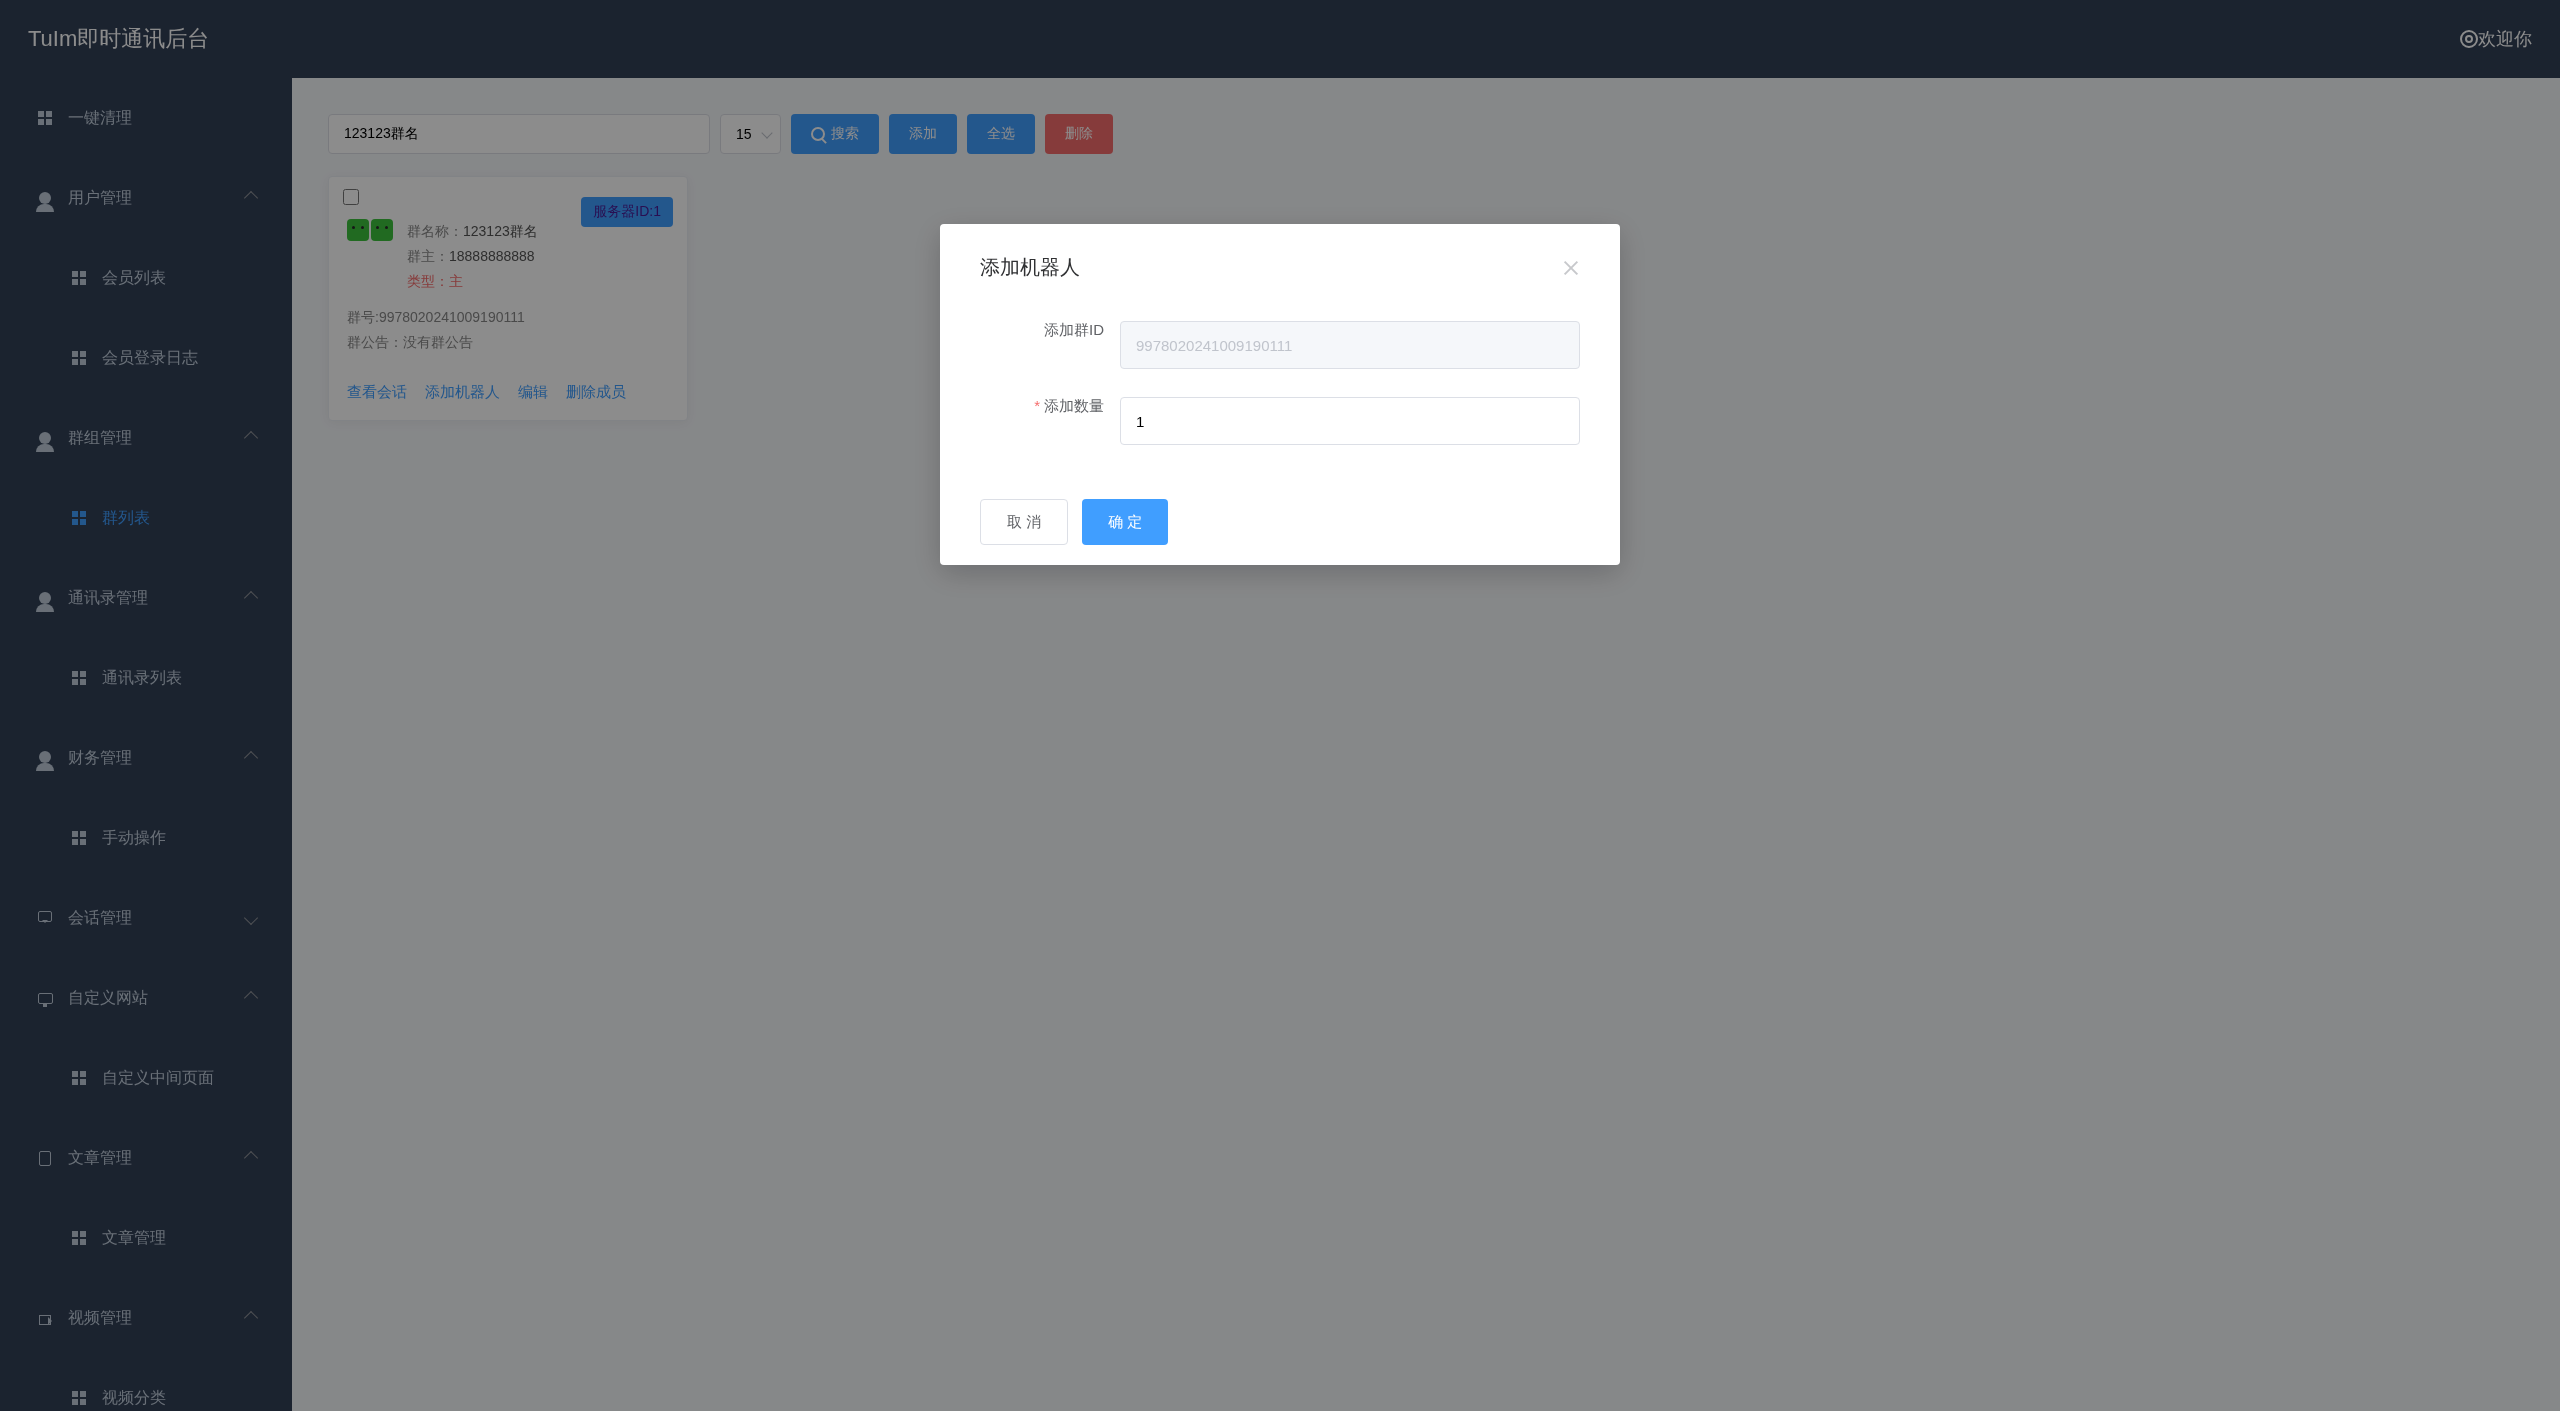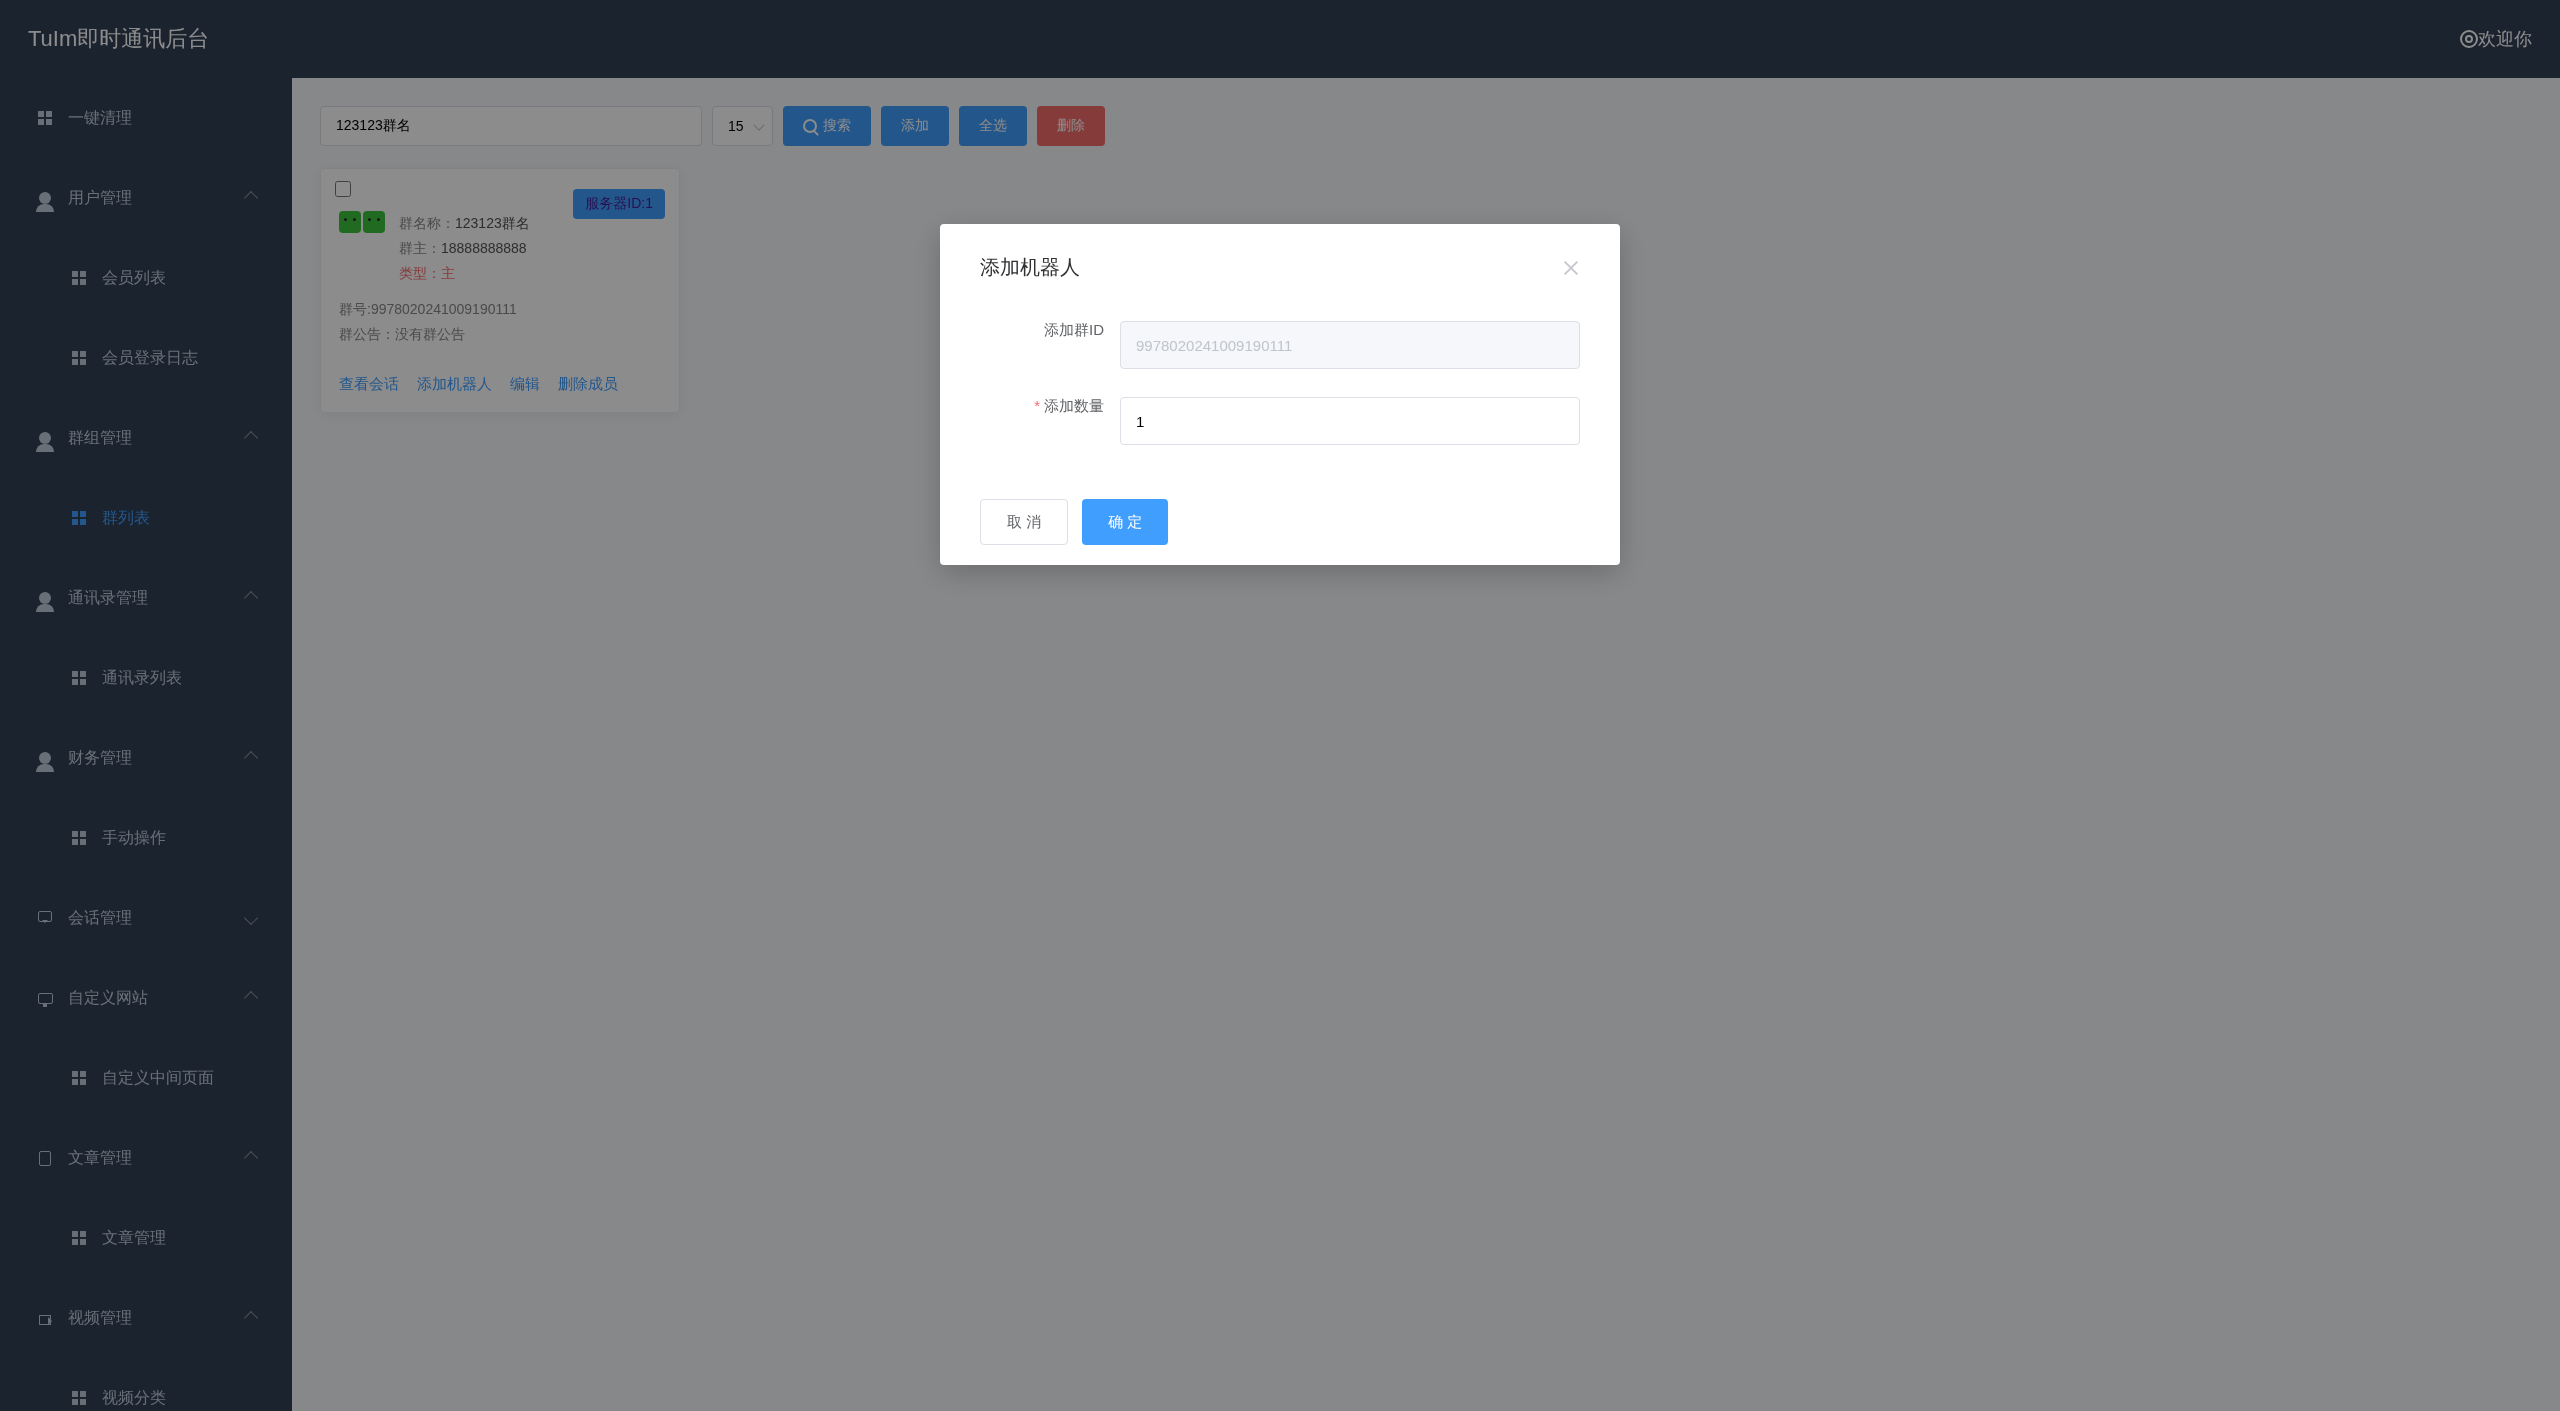--- a/index.html
+++ b/index.html
@@ -33,21 +33,21 @@
 .i-user::after{content:"";position:absolute;top:12px;left:-3px;width:18px;height:8px;background:#bfcbd9;border-radius:9px 9px 0 0}
 .i-doc{width:12px;height:15px;border:1.5px solid #bfcbd9;border-radius:2px}
 .i-chat{width:14px;height:11px;border:1.5px solid #bfcbd9;border-radius:2px;position:relative}
 .i-chat::after{content:"";position:absolute;bottom:-5px;left:3px;width:0;height:0;border:3px solid transparent;border-top-color:#bfcbd9}
 .i-monitor{width:15px;height:11px;border:1.5px solid #bfcbd9;border-radius:2px;position:relative}
 .i-monitor::after{content:"";position:absolute;bottom:-4px;left:4px;width:4px;height:3px;background:#bfcbd9}
 .i-video{width:12px;height:10px;border:1.5px solid #bfcbd9;position:relative}
 .i-video::after{content:"";position:absolute;right:-6px;top:1px;width:0;height:0;border:4px solid transparent;border-left-color:#bfcbd9}
 
 
-.main{flex:1;padding:28px;overflow:auto}
+.main{flex:1;padding:36px;overflow:auto}
 .toolbar{display:flex;gap:10px;align-items:center;margin-bottom:22px}
 .input{height:40px;border:1px solid #dcdfe6;border-radius:4px;padding:0 15px;font-size:14px;background:#fff;outline:none}
 .input-search{width:382px}
 .select{height:40px;border:1px solid #dcdfe6;border-radius:4px;padding:0 28px 0 15px;font-size:14px;background:#fff;appearance:none;position:relative}
 .select-wrap{position:relative}
 .select-wrap::after{content:"";position:absolute;right:10px;top:15px;width:7px;height:7px;border-right:1.5px solid #c0c4cc;border-bottom:1.5px solid #c0c4cc;transform:rotate(45deg);pointer-events:none}
 .btn{height:40px;padding:0 20px;border-radius:4px;border:none;font-size:14px;cursor:pointer;display:inline-flex;align-items:center;gap:6px}
 .btn-primary{background:#409eff;color:#fff}
 .btn-danger{background:#f56c6c;color:#fff}
 .btn-default{background:#fff;border:1px solid #dcdfe6;color:#606266}
@@ -188,21 +188,21 @@
               <span></span>
               <span></span>
               <span></span>
             </span>
           </span>
           <span>通讯录列表</span>
         </div>
       </div>
       <div class="submenu">
         <div class="submenu-title">
-          <span style="display:flex;align-items:center">
+          <span style="display:flex;">
             <span class="menu-icon">
               <span class="i-user"></span>
             </span>
             <span>财务管理</span>
           </span>
           <span class="arrow "></span>
         </div>
         <div class="menu-item ">
           <span class="menu-icon">
             <span class="i-grid">

